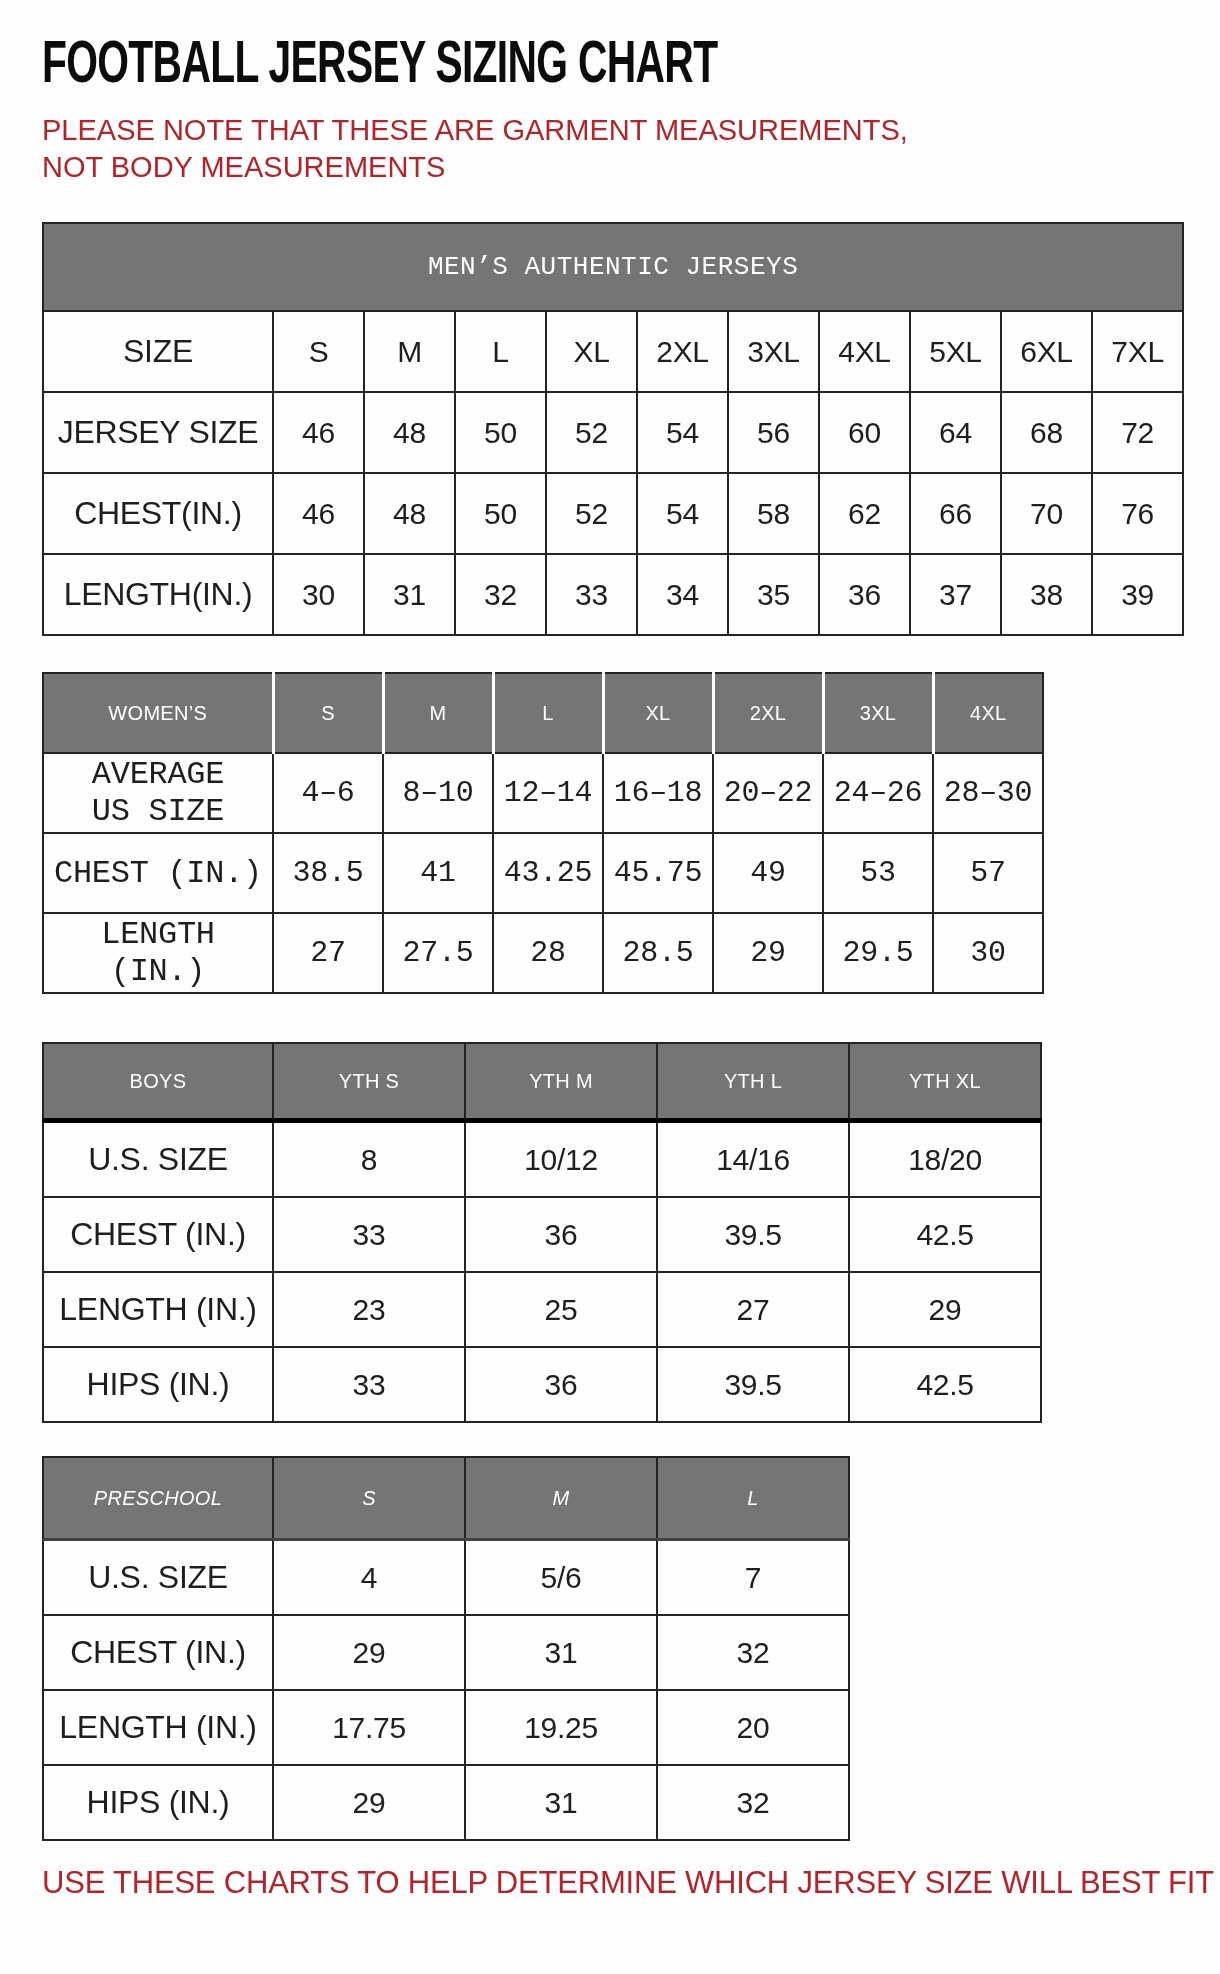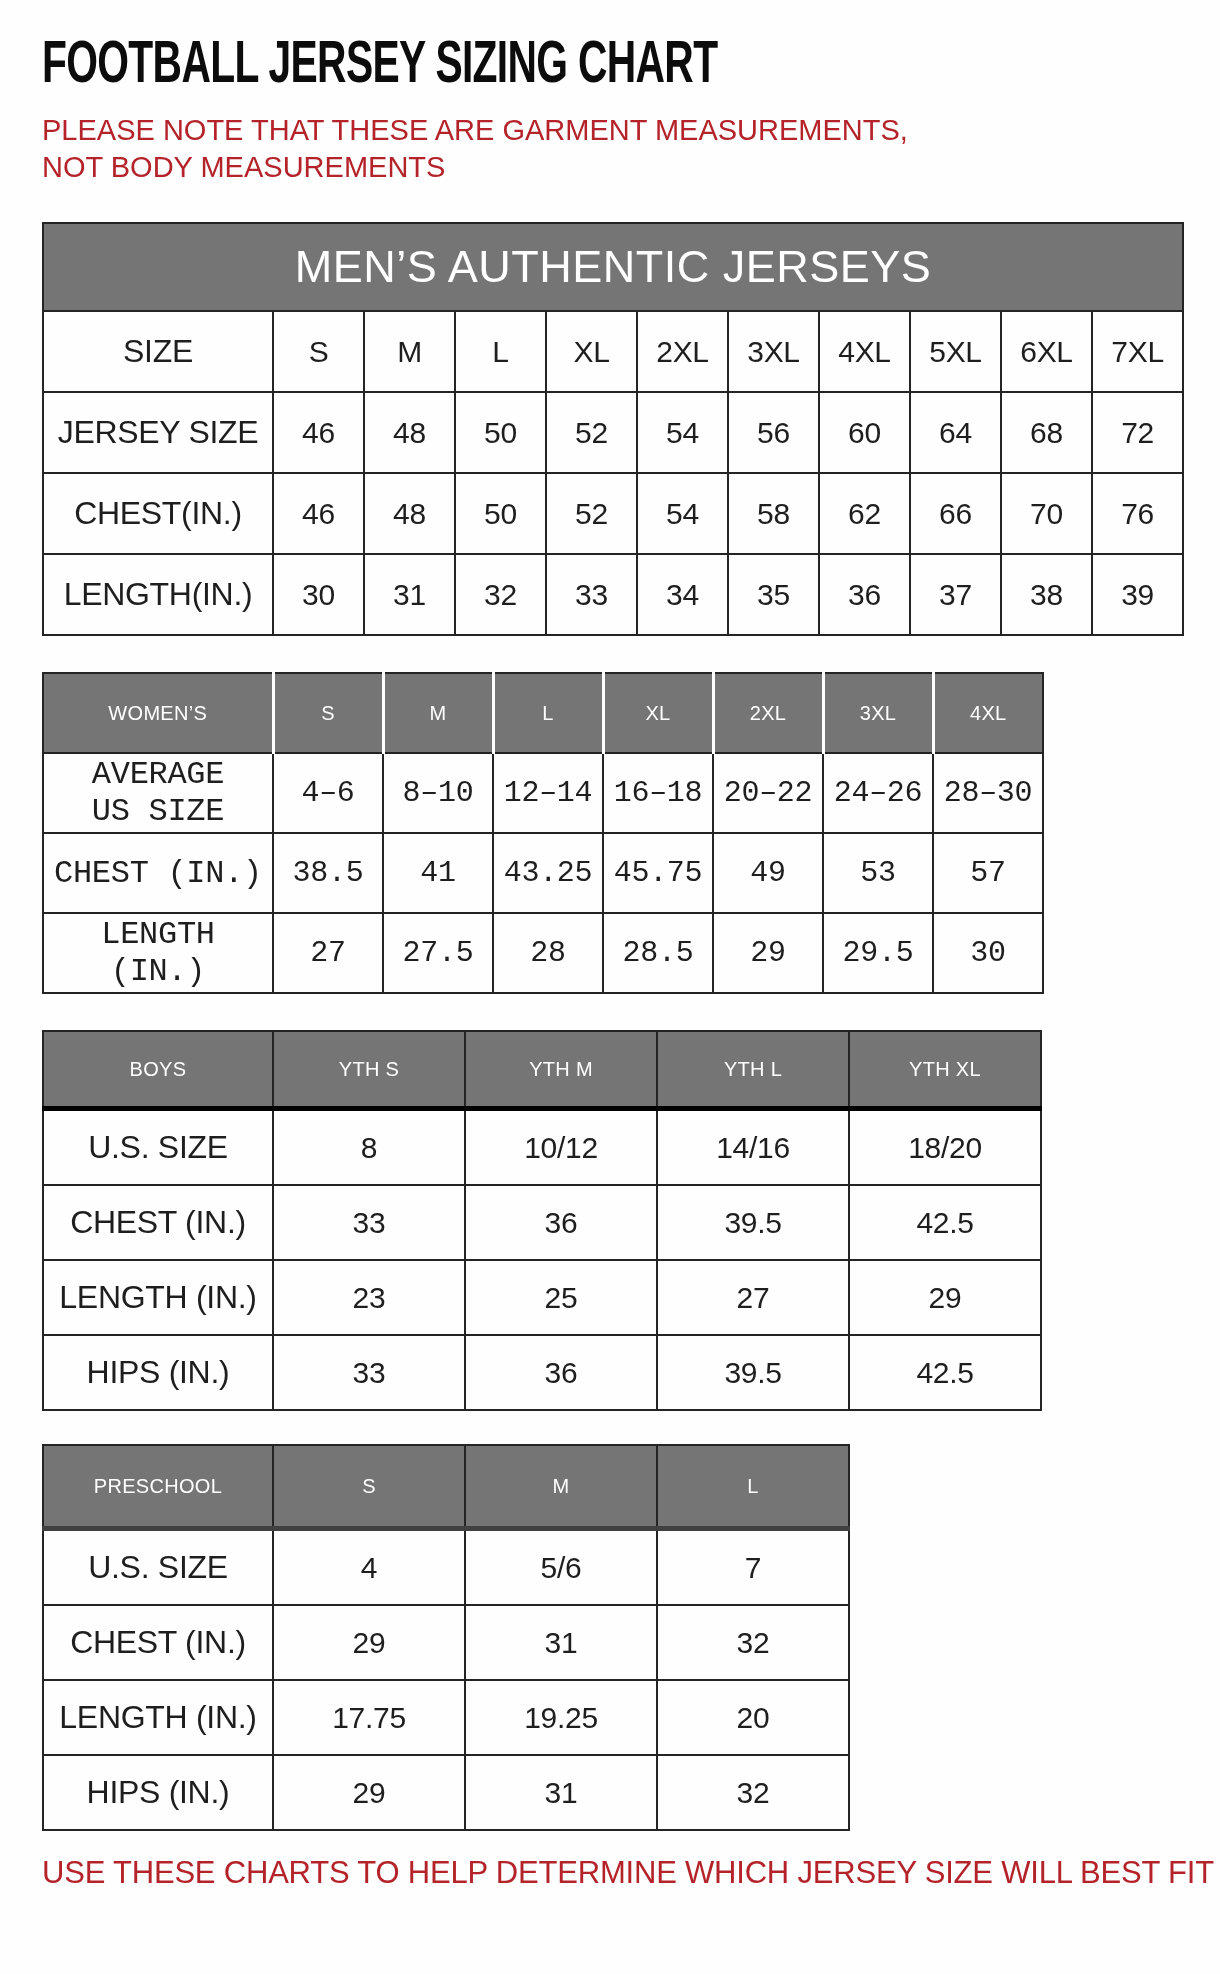--- a/index.html
+++ b/index.html
@@ -60,41 +60,41 @@
   .value-cell{
     font-size:30px;
     letter-spacing:-0.3px;
   }
   .hdr-cell, .banner-cell{
     background:#757575;
     color:#fff;
     font-weight:normal;
   }
   .hdr-cell{font-size:20px;letter-spacing:0.3px;}
-  .banner-cell{font-size:45px;letter-spacing:0.5px;}
+  .banner-cell{font-size:26px;letter-spacing:0.5px;font-family:Liberation Mono, monospace;}
 
   
   .t-mens{width:1140px;margin-top:36px;}
   .t-mens .banner-row th{height:86px;}
   .t-mens tbody td{height:79px;}
 
   
   .t-womens{width:1000px;margin-top:36px;}
   .t-womens thead th{height:78px;}
   .t-womens thead th + th{border-left:3px solid #ffffff;}
   .t-womens tbody td{height:78px;font-family:Liberation Mono, monospace;}
 
   
-  .t-boys{width:998px;margin-top:36px;}
+  .t-boys{width:998px;margin-top:48px;}
   .t-boys thead th{height:74px;border-bottom:5px solid #000;}
   .t-boys tbody td{height:73px;}
 
   
   .t-preschool{width:806px;margin-top:33px;}
-  .t-preschool thead th{height:80px;border-bottom:5px solid #404040;}
+  .t-preschool thead th{height:80px;border-bottom:3px solid #404040;font-style:italic;}
   .t-preschool tbody td{height:73px;}
 
   
   p.footer-note{
     margin:24px 0 20px 0;
     font-size:31px;
     letter-spacing:-0.2px;
     color:#b5232a;
     white-space:nowrap;
   }

